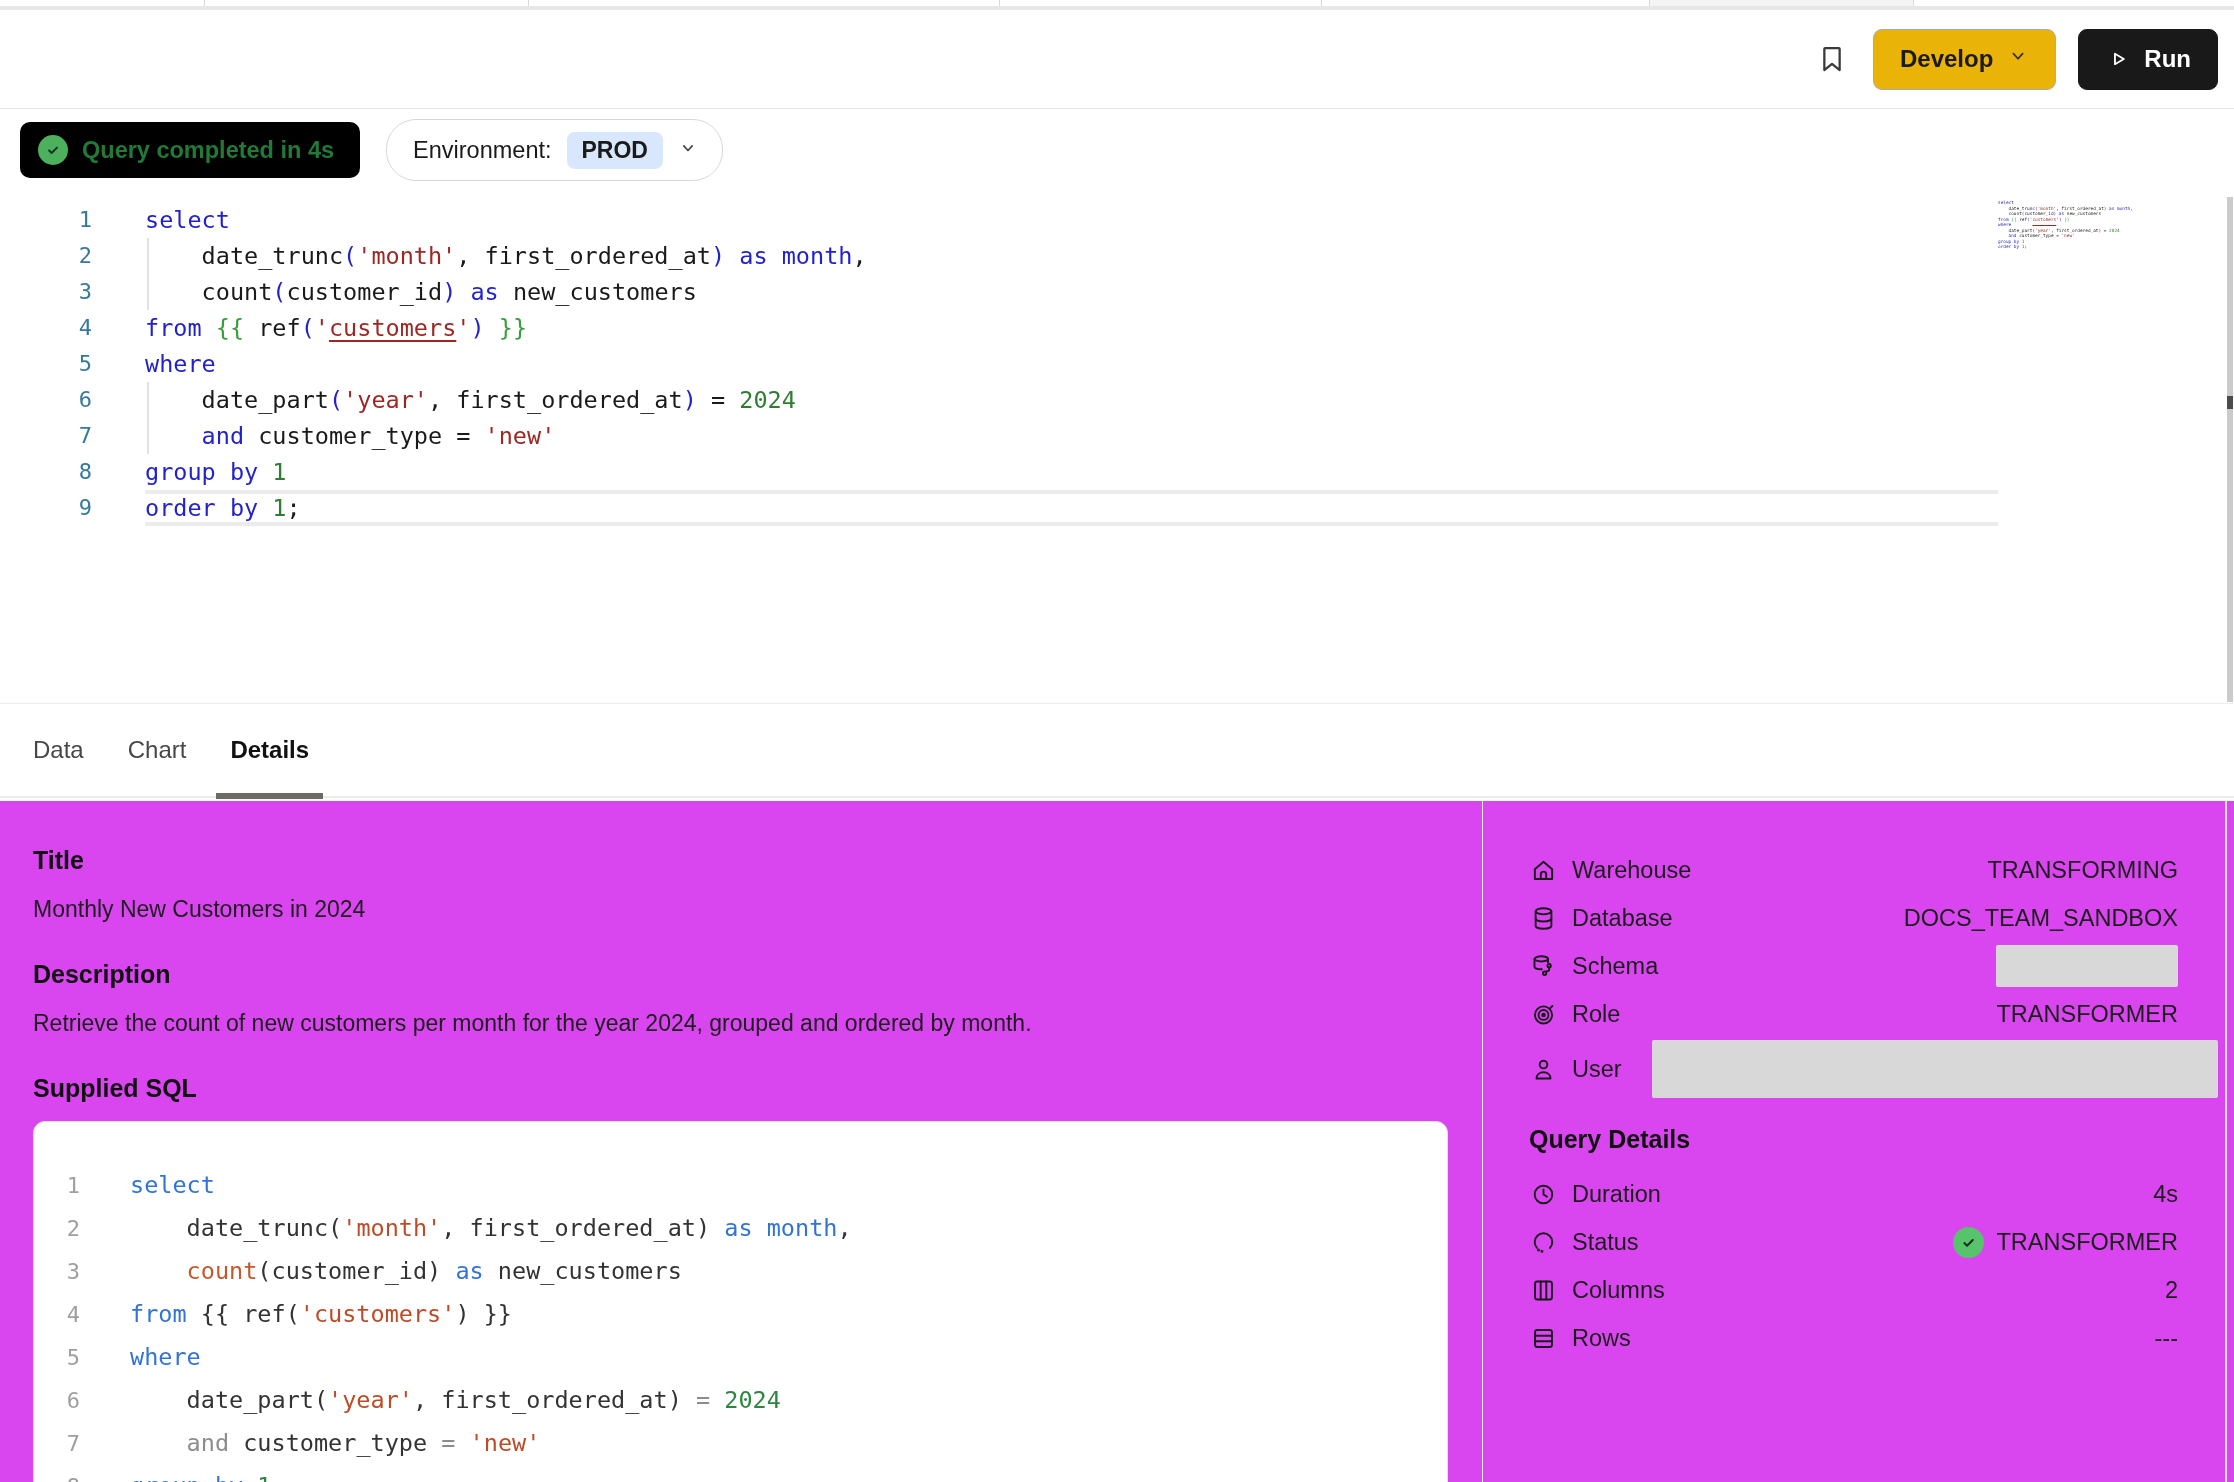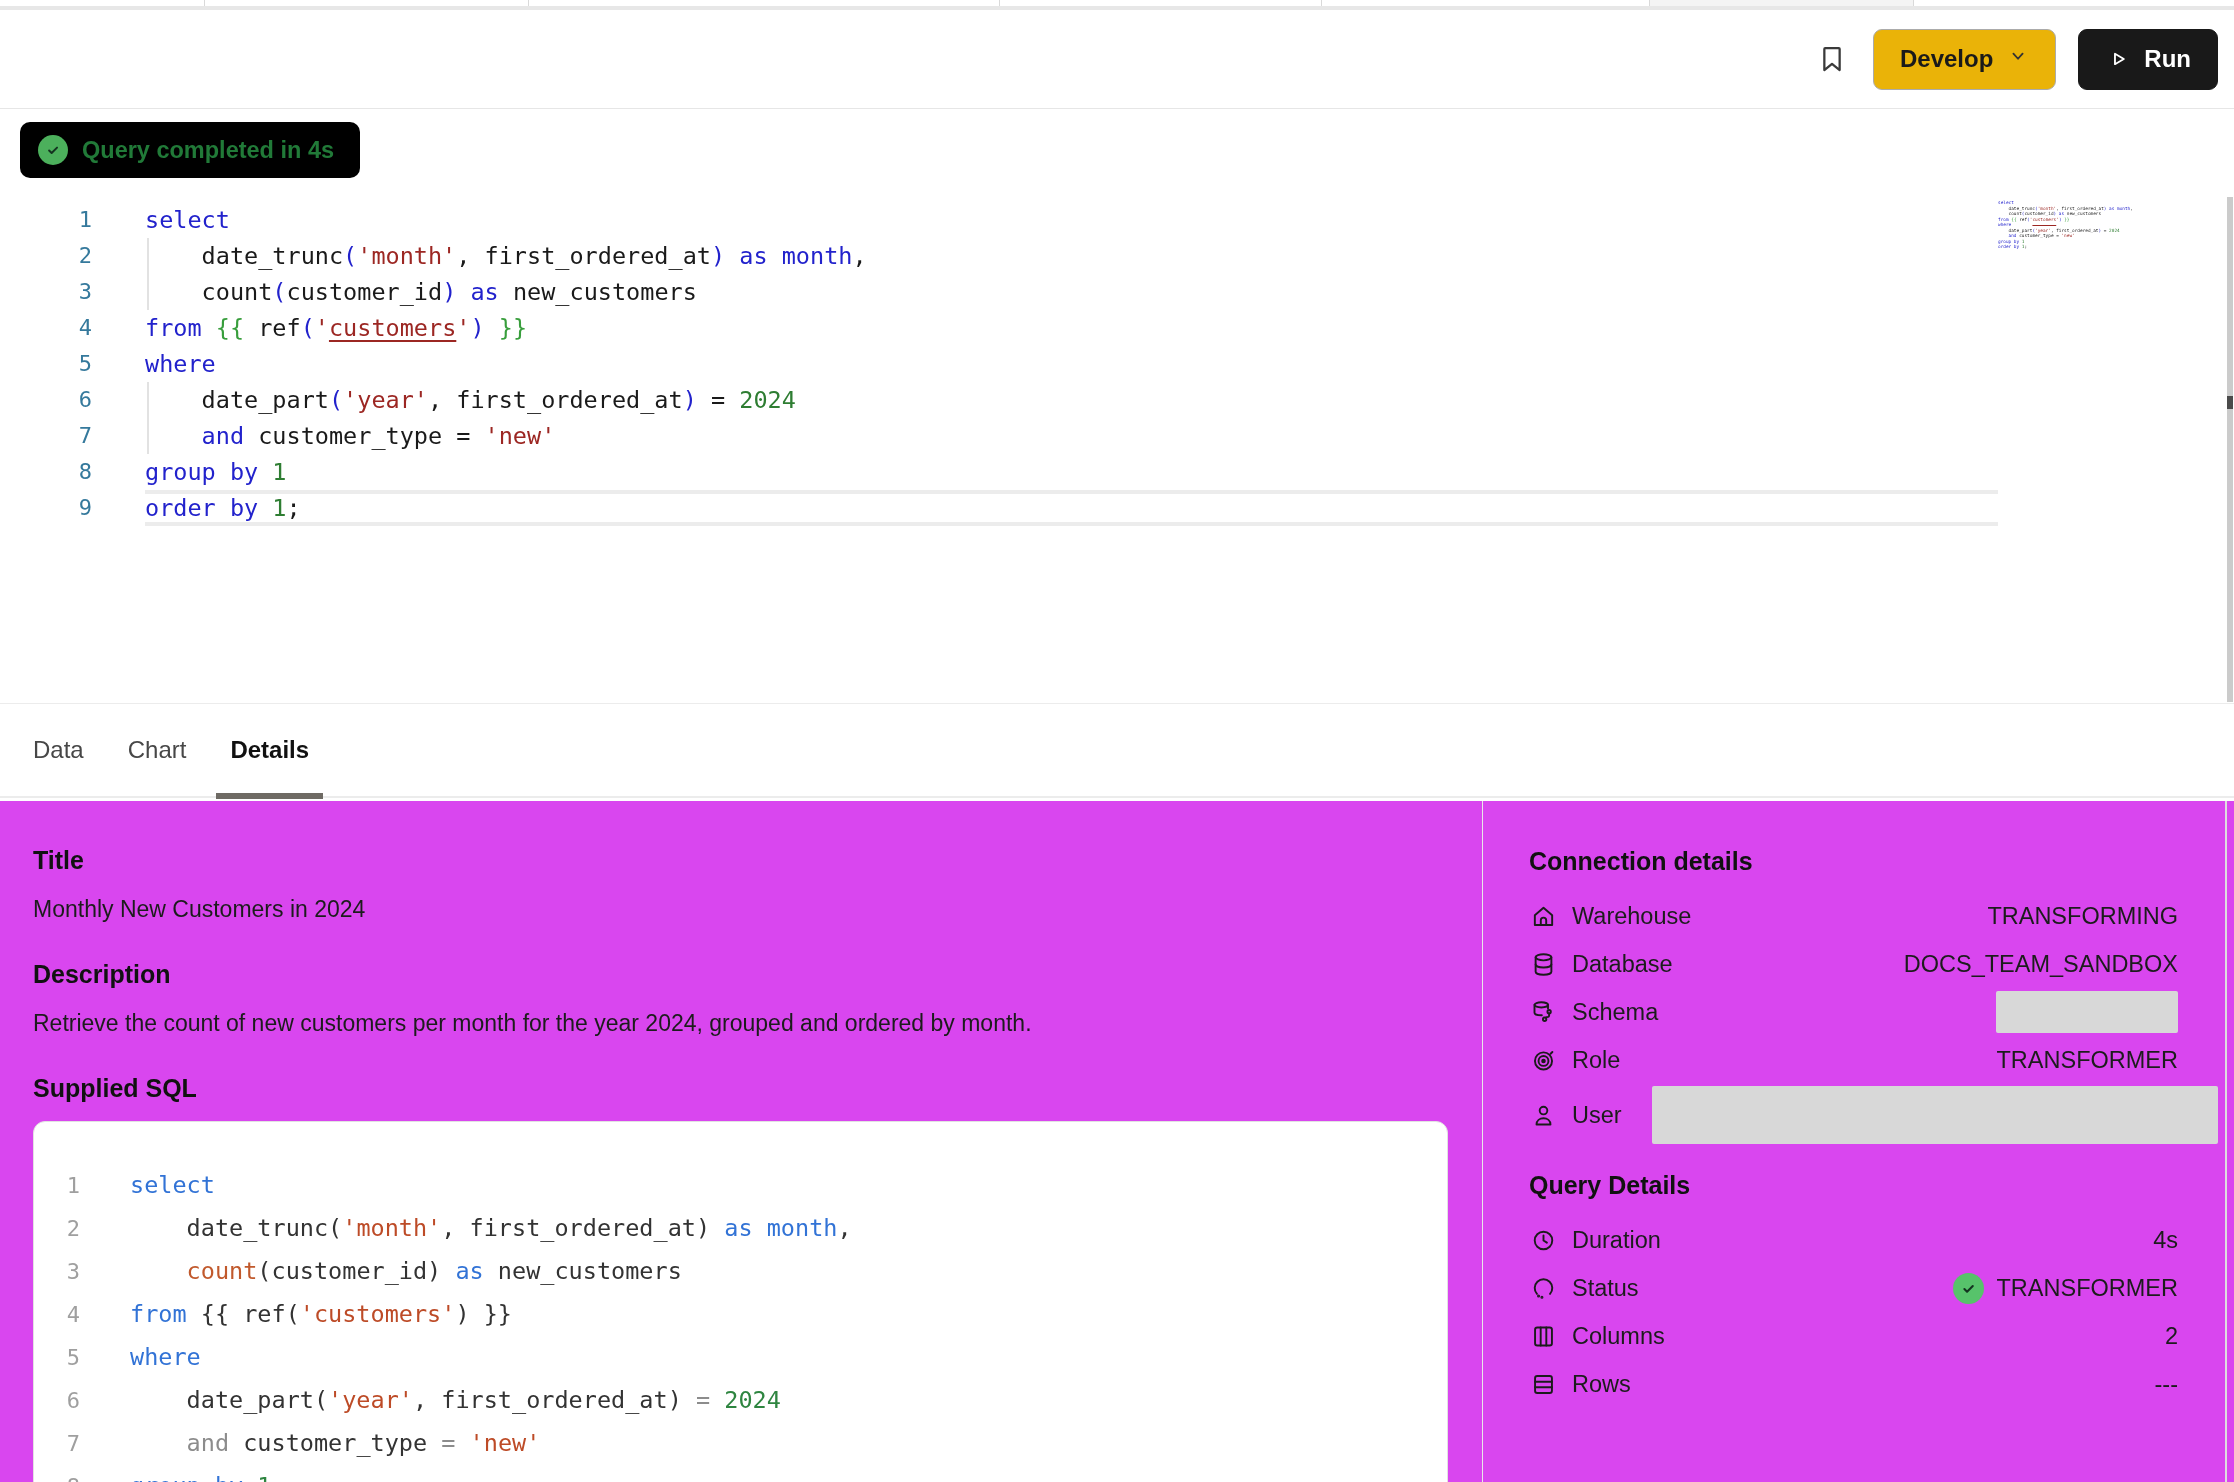--- a/index.html
+++ b/index.html
@@ -139,20 +139,29 @@
 
   <div class="statusrow">
     <div class="qbadge">
       <span class="gcheck">
         <svg width="18" height="18" viewBox="0 0 24 24" fill="none" stroke="#143320" stroke-width="2.6" stroke-linecap="round" stroke-linejoin="round">
             <path d="M6.8 12.6 l3.4 3.4 L17.4 8.8"></path>
           </svg>
       </span>
       <span>Query completed in 4s</span>
     </div>
+    <div class="envdrop">
+      <span>Environment:</span>
+      <span class="envpill">PROD</span>
+      <span>
+        <svg width="20" height="20" viewBox="0 0 24 24" fill="none" stroke="#444" stroke-width="2" stroke-linecap="round" stroke-linejoin="round">
+            <path d="M7 9.5 l5 5.5 5-5.5"></path>
+          </svg>
+      </span>
+    </div>
   </div>
 
   <div class="editor">
     <div class="codewrap" id="editor-code">
         <div class="cl">
           <span class="ln">1</span>
           <span class="cc"><span class="tk-kw">select</span></span>
         </div>
         <div class="cl">
           <span class="ln">2</span>
@@ -237,21 +246,20 @@
             <span class="ln">7</span>
             <span class="cc"><span class="tk-txt">    </span><span class="tk-gray">and</span><span class="tk-txt"> customer_type </span><span class="tk-gray">=</span><span class="tk-txt"> </span><span class="tk-str">'new'</span></span>
           </div>
           <div class="cl">
             <span class="ln">8</span>
             <span class="cc"><span class="tk-kw">group by</span><span class="tk-txt"> </span><span class="tk-num">1</span></span>
           </div>
         </div>
     </div>
     <div class="rightcol">
-      <div class="h3">Connection details</div>
       <div id="conn-rows">
           <div class="drow">
             <span class="dicon">
               <svg width="27" height="27" viewBox="0 0 24 24" fill="none" stroke="#1b1b1b" stroke-width="1.7" stroke-linecap="round" stroke-linejoin="round">
                 <path d="M4.3 19.6 v-8.8 L12 4.2 l7.7 6.6 v8.8 z"></path>
                 <path d="M9.6 19.6 v-4.2 a2.4 2.4 0 0 1 4.8 0 v4.2"></path>
               </svg>
             </span>
             <span class="dlabel">Warehouse</span>
             <span class="dval">

